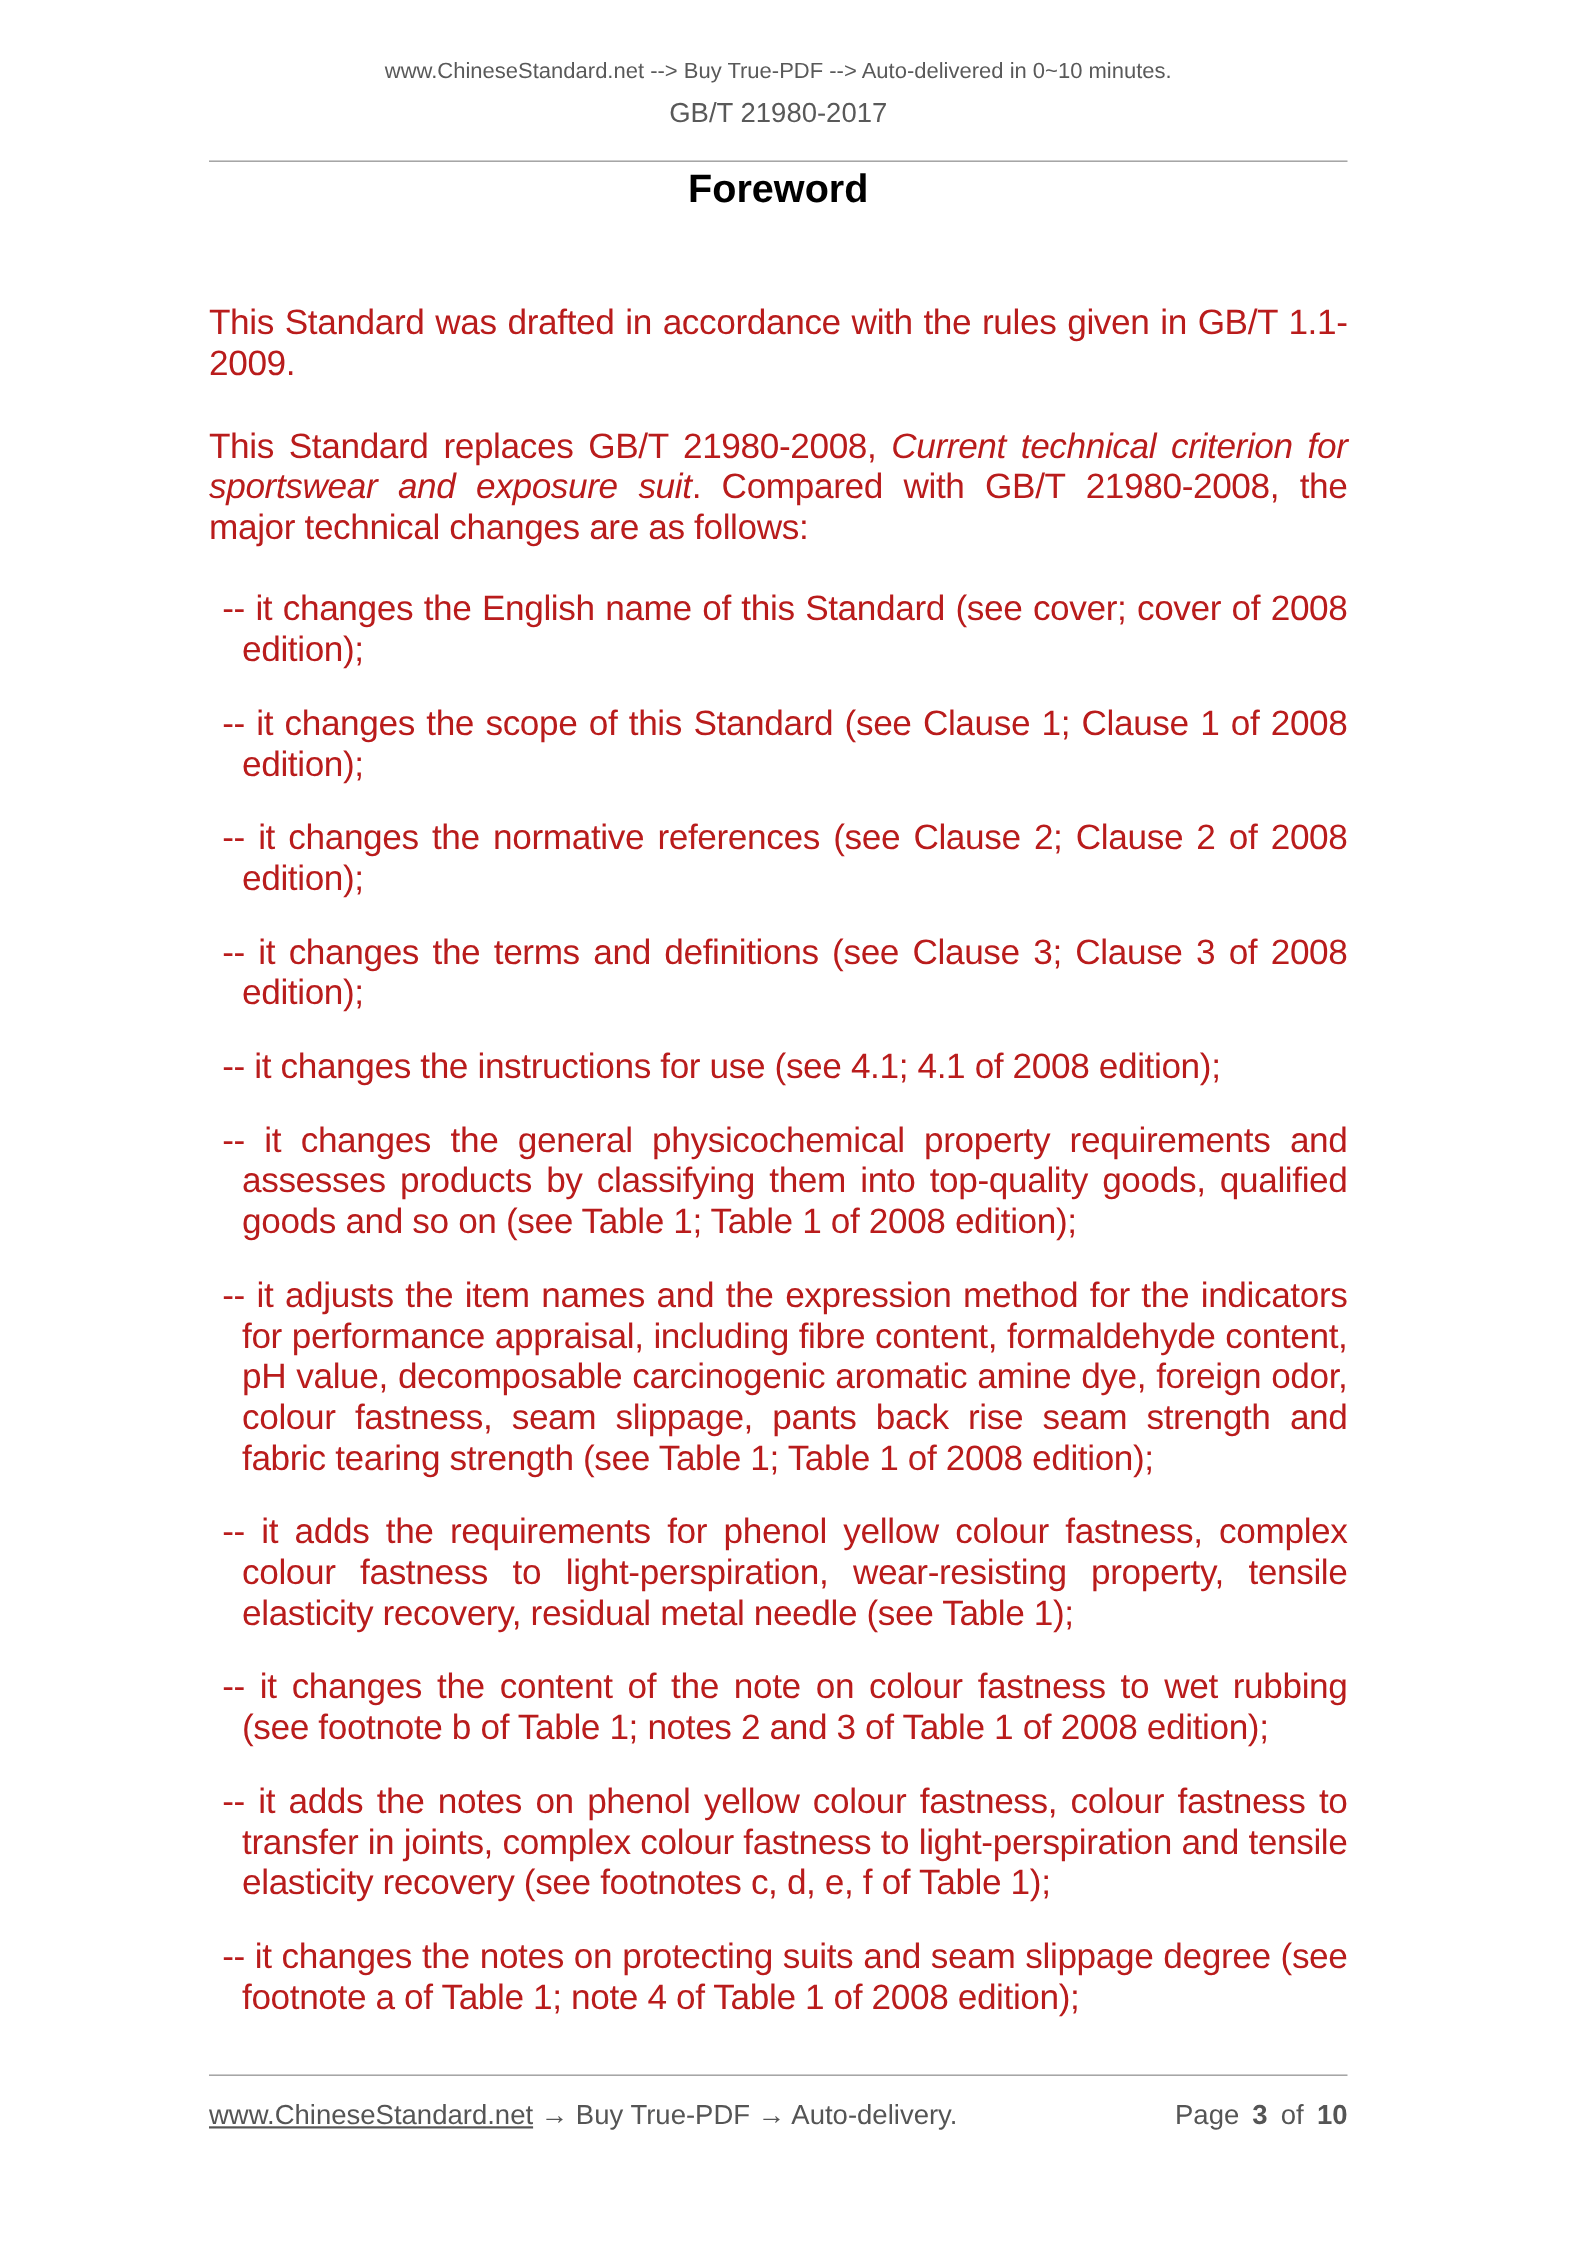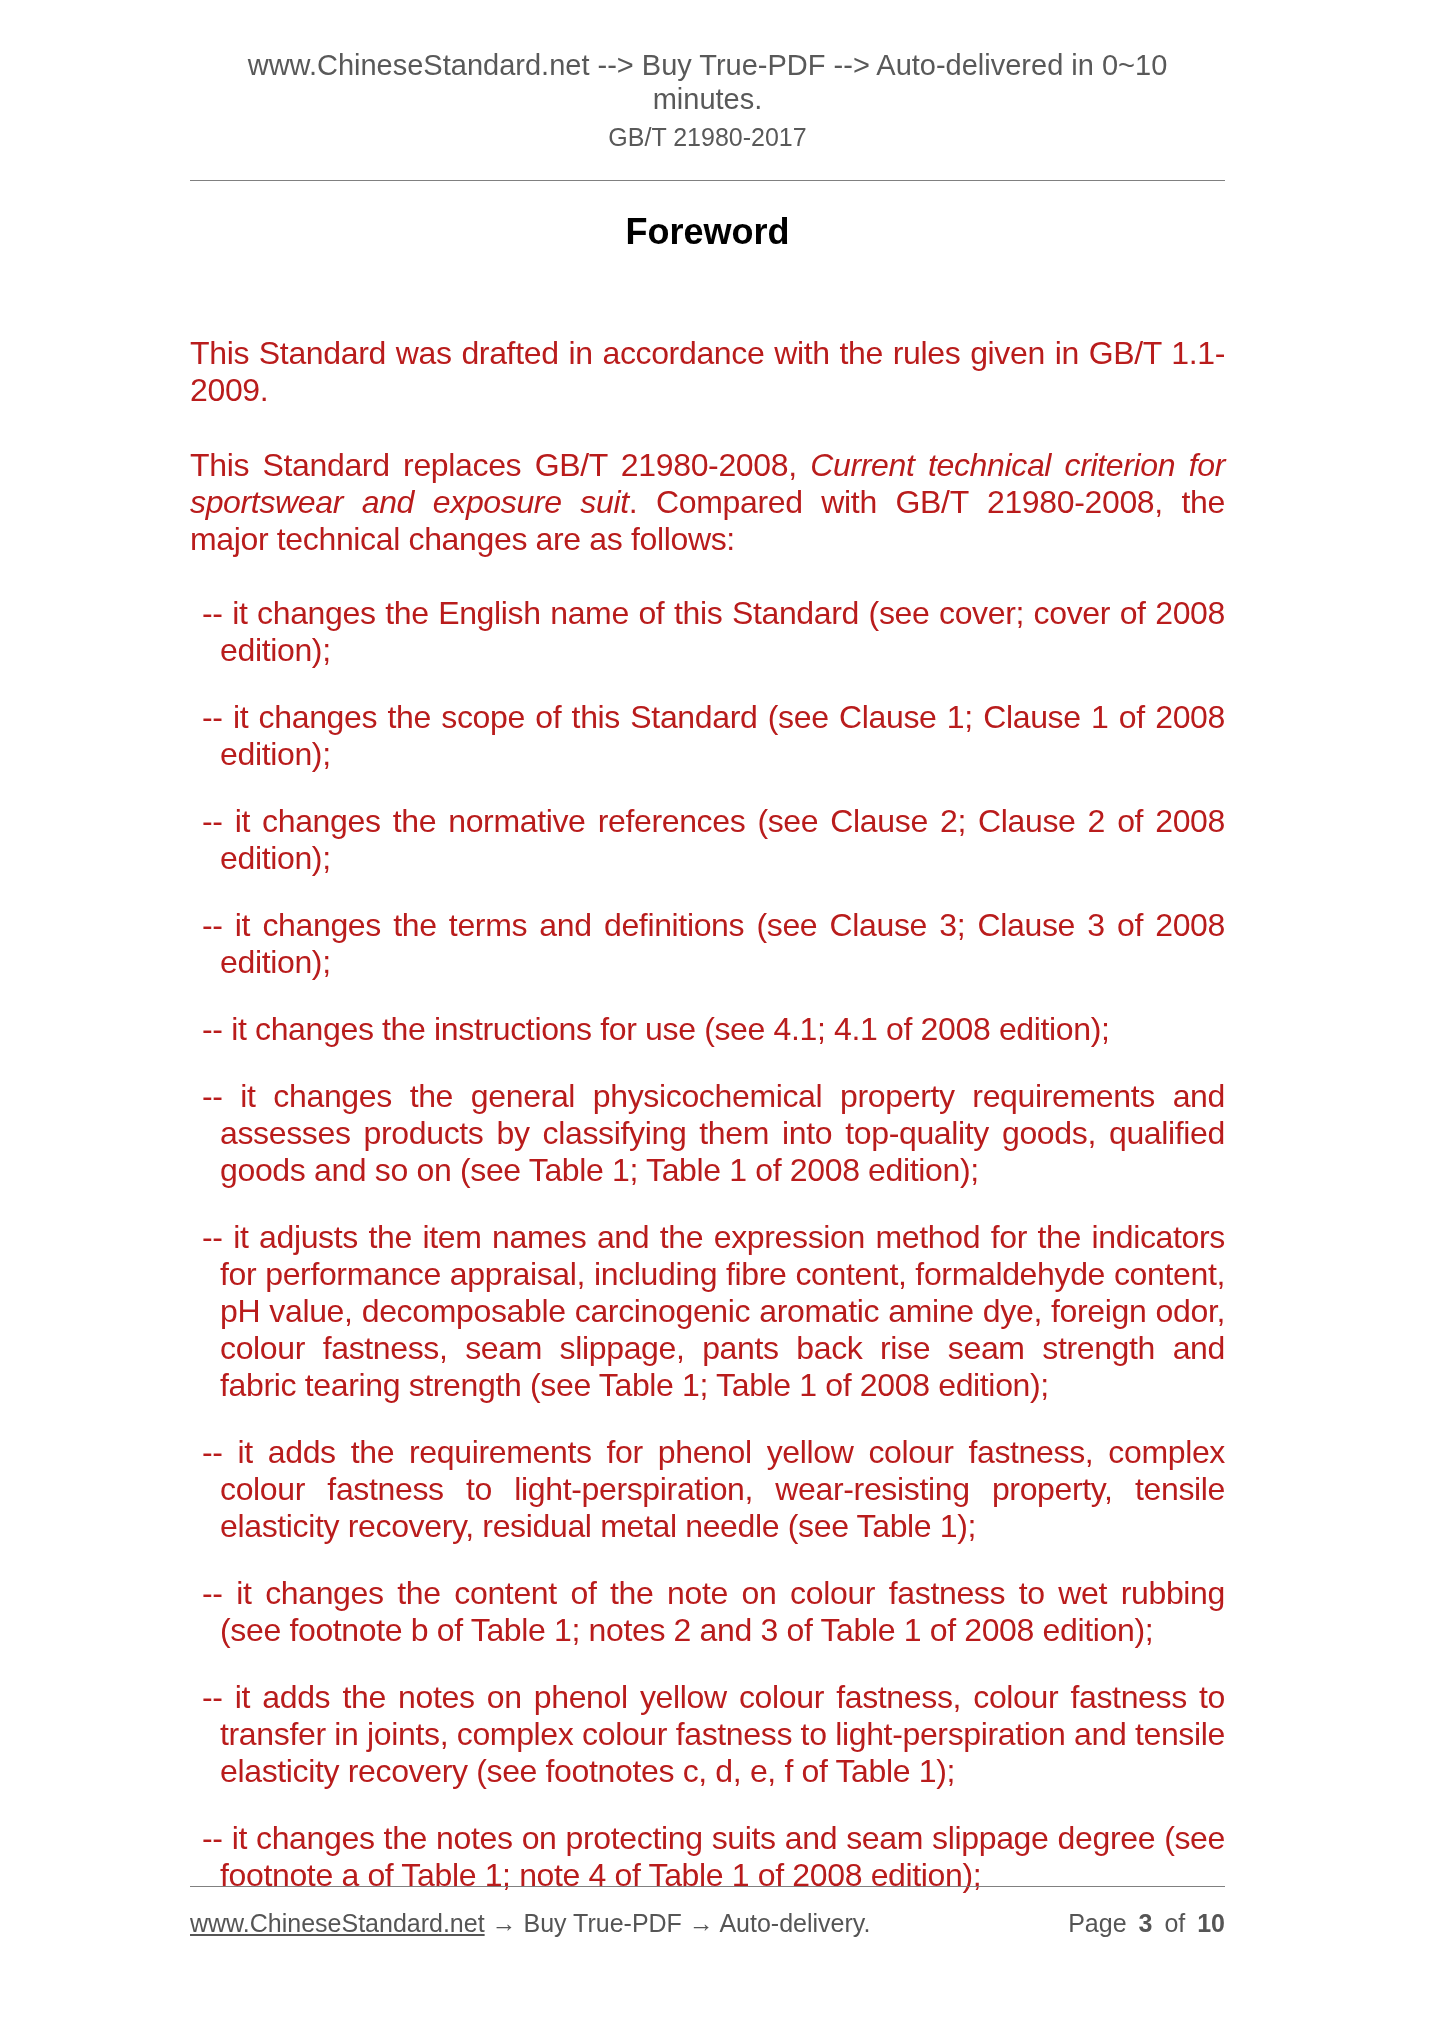--- a/index.html
+++ b/index.html
@@ -13,38 +13,37 @@
     position: relative;
     width: 1445px; height: 2044px;
     background: #ffffff;
     padding: 0 220px 0 190px;
     overflow: hidden;
   }
   
   .hdr1 {
     padding-top: 48px;
     text-align: center;
-    font-size: 29px; line-height: 34px;
+    font-size: 20px; line-height: 34px;
     color: #595959;
   }
   .hdr2 {
     margin-top: 6px;
     text-align: center;
     font-size: 25px; line-height: 30px;
     color: #595959;
   }
   .rule {
     border: none;
     border-top: 1px solid #808080;
     height: 0;
   }
   .rule-top { margin-top: 28px; }
   
   .doc-title {
-    margin-top: 26px;
     text-align: center;
     font-size: 36px; line-height: 50px;
     font-weight: bold;
     color: #000000;
   }
   
   .para, .list-item {
     font-size: 32px;
     line-height: 37px;
     letter-spacing: -0.35px;

